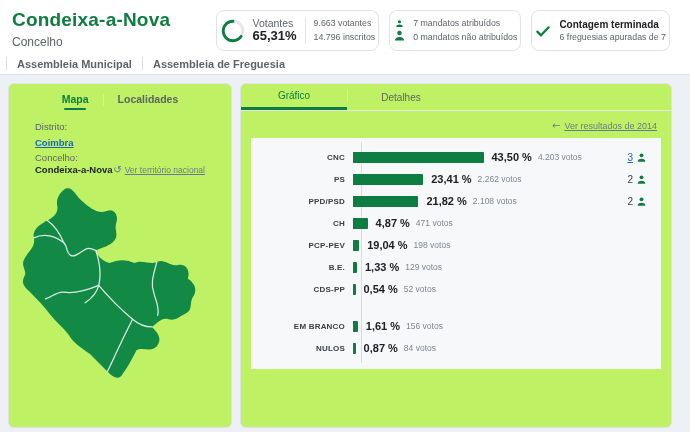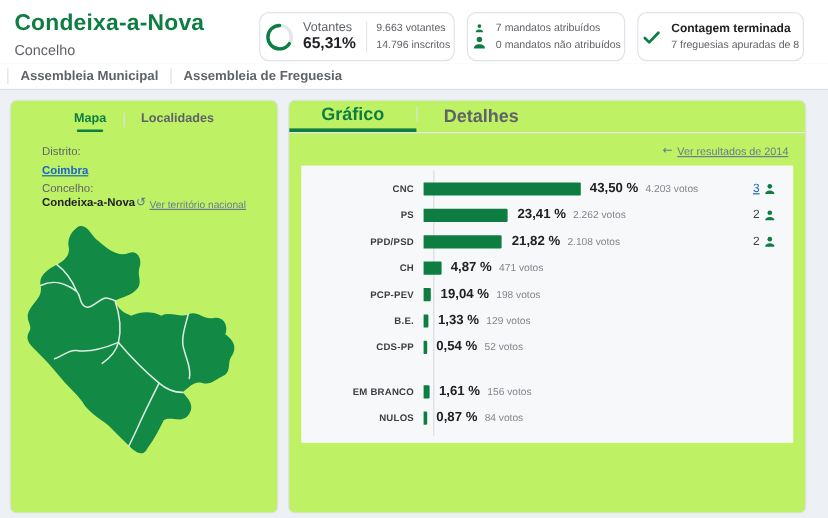--- a/index.html
+++ b/index.html
@@ -47,21 +47,21 @@
   .glabel{font-size:9.5px;color:var(--graytext);margin-top:2px;}
   .glink{font-size:9.5px;color:var(--blue);text-decoration:underline;font-weight:700;display:inline-block;margin-top:1px;}
   .gval{font-size:9.5px;font-weight:700;color:var(--dark);margin-top:1px;}
   .nat-link{font-size:8.5px;color:#6b7a8f;display:flex;gap:3px;align-items:center;margin-top:2px;}
   .nat-link .lbl{text-decoration:underline;}
   .undo-icon{font-size:10px;line-height:1;font-family:"DejaVu Sans",sans-serif;color:#5d7396;}
   .map-svg{display:block;margin:0 auto;}
 
   
   .rtabs{display:flex;border-bottom:1px solid #e4e7eb;height:27px;align-items:stretch;}
-  .rtab{min-width:106px;display:flex;align-items:center;justify-content:center;font-size:15px;font-weight:700;color:var(--graytext);cursor:pointer;}
+  .rtab{min-width:106px;display:flex;align-items:center;justify-content:center;font-size:10px;font-weight:400;color:var(--graytext);cursor:pointer;}
   .rtab.active{color:var(--green);border-bottom:3px solid var(--green);}
   .linkrow{display:flex;justify-content:flex-end;padding:9px 14px 3px;}
   .backlink{font-size:9px;color:#6b7a8f;display:flex;gap:4px;align-items:center;}
   .backlink .lbl{text-decoration:underline;}
   .arrow-icon{font-family:"DejaVu Sans",sans-serif;font-size:10px;text-decoration:none;}
 
   .rows{position:relative;margin:4px 10px 0;background:#f7f8fa;padding:8px 8px 10px 0;}
   .rows::before{content:'';position:absolute;left:110px;top:4px;bottom:6px;width:1px;background:#d8dce2;}
   .crow{display:flex;align-items:center;height:22px;position:relative;}
   .crow.gap{margin-top:15px;}
@@ -119,21 +119,21 @@
           <div>0 mandatos não atribuídos</div>
         </div>
       </div>
 
       <div class="scard">
         <svg class="check-icon" width="16" height="16" viewBox="0 0 24 24">
           <path d="M3.5 13l5.5 5.5L20.5 6.5" fill="none" stroke="#0e7d41" stroke-width="3.4" stroke-linecap="round" stroke-linejoin="round"></path>
         </svg>
         <div>
           <div class="c-title">Contagem terminada</div>
-          <div class="c-sub">7 freguesias apuradas de 8</div>
+          <div class="c-sub">6 freguesias apuradas de 7</div>
         </div>
       </div>
 
     </div>
   </header>
 
   <nav class="tabbar">
     <span class="tsep"></span>
     <div class="tab">Assembleia Municipal</div>
     <span class="tsep"></span>

